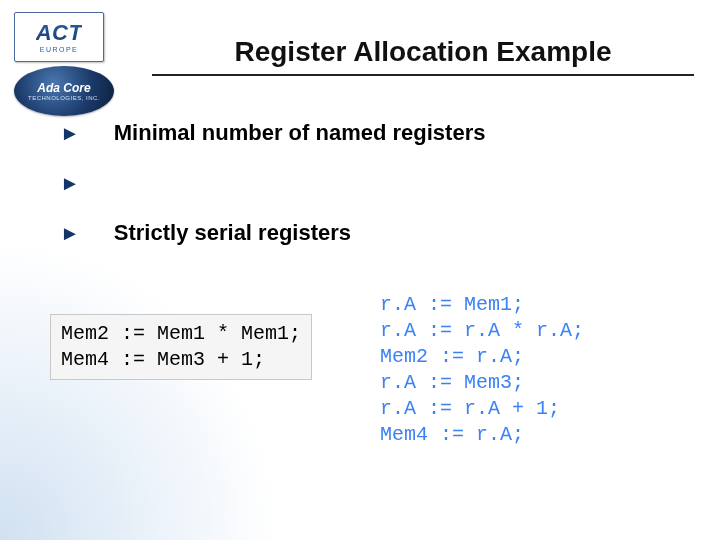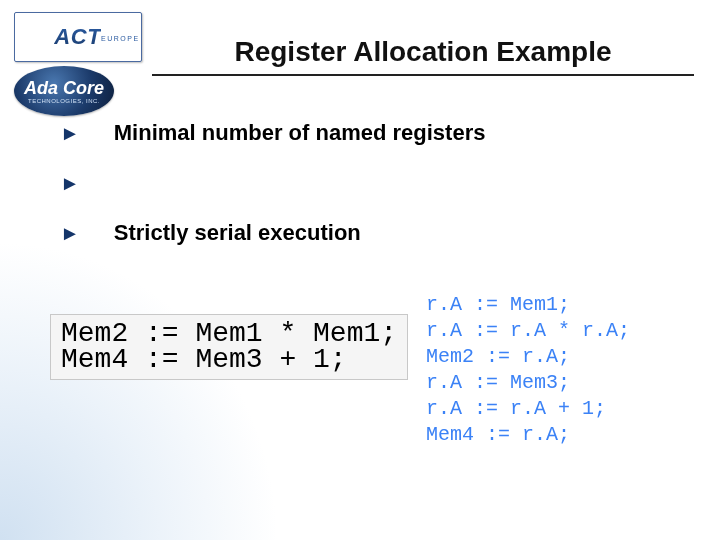--- a/index.html
+++ b/index.html
@@ -31,24 +31,24 @@
     left: 14px;
     width: 100px;
   }
   .logo-act {
     width: 88px;
     height: 48px;
     background: #fff;
     border: 1px solid #4a6aa0;
     border-radius: 2px;
     display: flex;
+    flex-direction: column;
     align-items: center;
     justify-content: center;
     box-shadow: 1px 1px 2px rgba(0,0,0,0.25);
-    padding-left: 38px;
   }
   .logo-act .act-text {
     font-size: 22px;
     font-weight: 900;
     font-style: italic;
     letter-spacing: 0.5px;
     background: linear-gradient(180deg,#2a5aa0 0%,#1b3e70 100%);
     -webkit-background-clip: text;
     -webkit-text-fill-color: transparent;
     line-height: 1;
@@ -65,21 +65,21 @@
     height: 50px;
     border-radius: 50%;
     background: radial-gradient(circle at 40% 35%, #4a78b0 0%, #1b3a6a 55%, #0c1e3a 100%);
     display: flex;
     flex-direction: column;
     align-items: center;
     justify-content: center;
     box-shadow: 0 1px 2px rgba(0,0,0,0.3);
   }
   .logo-adacore .ac-main {
-    font-size: 18px;
+    font-size: 12px;
     font-weight: 700;
     font-style: italic;
     color: #fff;
     line-height: 1;
   }
   .logo-adacore .ac-sub {
     font-size: 6px;
     color: #cfe0f5;
     letter-spacing: 0.5px;
     margin-top: 1px;
@@ -132,21 +132,21 @@
     flex: 0 0 312px;
     display: flex;
     align-items: flex-start;
     padding-top: 22px;
   }
   .code-left {
     background: #f5f5f5;
     border: 1px solid #c8c8c8;
     padding: 6px 10px;
     font-family: "Courier New", monospace;
-    font-size: 28px;
+    font-size: 20px;
     line-height: 26px;
     white-space: pre;
     color: #000;
   }
   .code-right {
     flex: 1;
     font-family: "Courier New", monospace;
     font-size: 20px;
     line-height: 26px;
     white-space: pre;
@@ -177,21 +177,21 @@
 <div class="bullets">
   <div class="bullet">
     <span class="arrow">►</span>
     <span class="bullet-text">Minimal number of named registers</span>
   </div>
   <div class="bullet">
     <span class="arrow">►</span>
   </div>
   <div class="bullet">
     <span class="arrow">►</span>
-    <span class="bullet-text">Strictly serial execution</span>
+    <span class="bullet-text">Strictly serial registers</span>
   </div>
 </div>
 
 <div class="code-area">
   <div class="code-left-wrap">
     <div class="code-left">Mem2 := Mem1 * Mem1;
 Mem4 := Mem3 + 1;</div>
   </div>
   <div class="code-right">r.A := Mem1;
 r.A := r.A * r.A;

